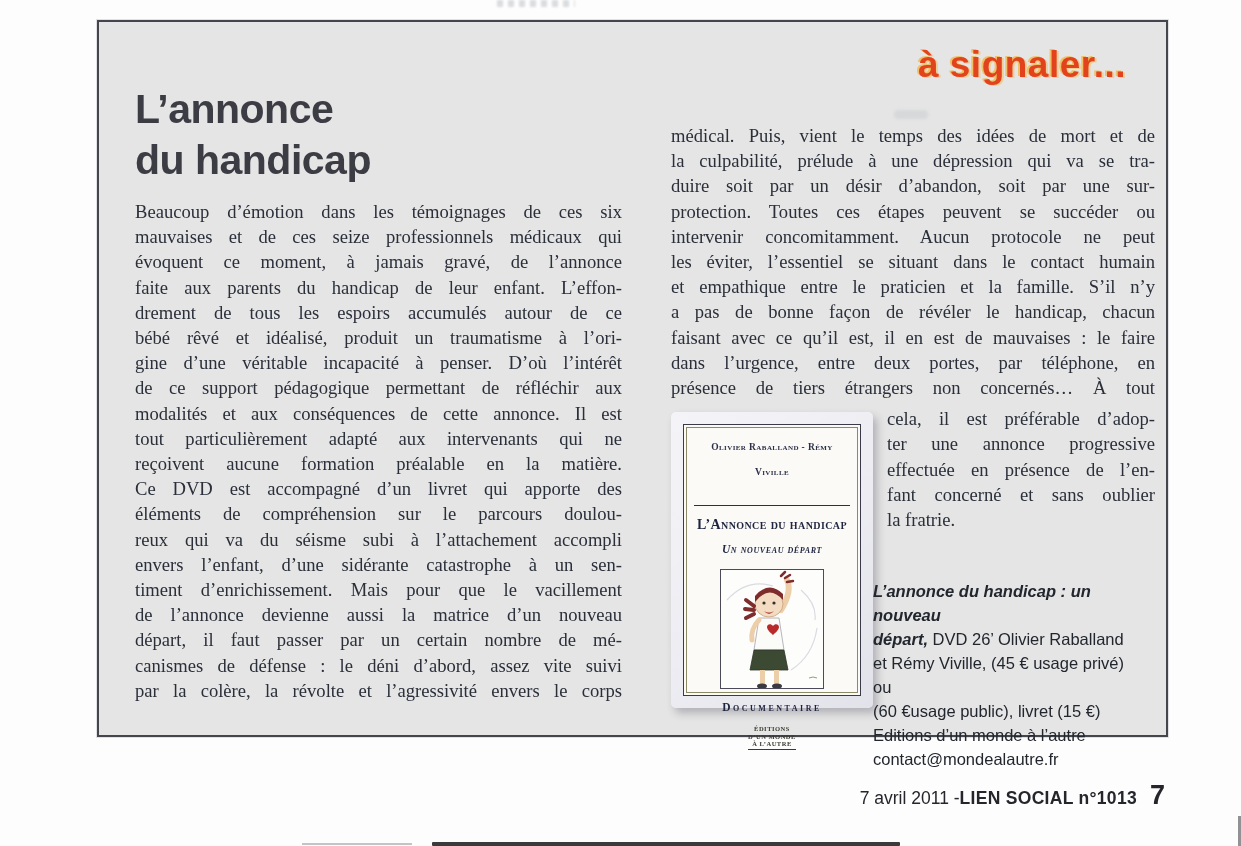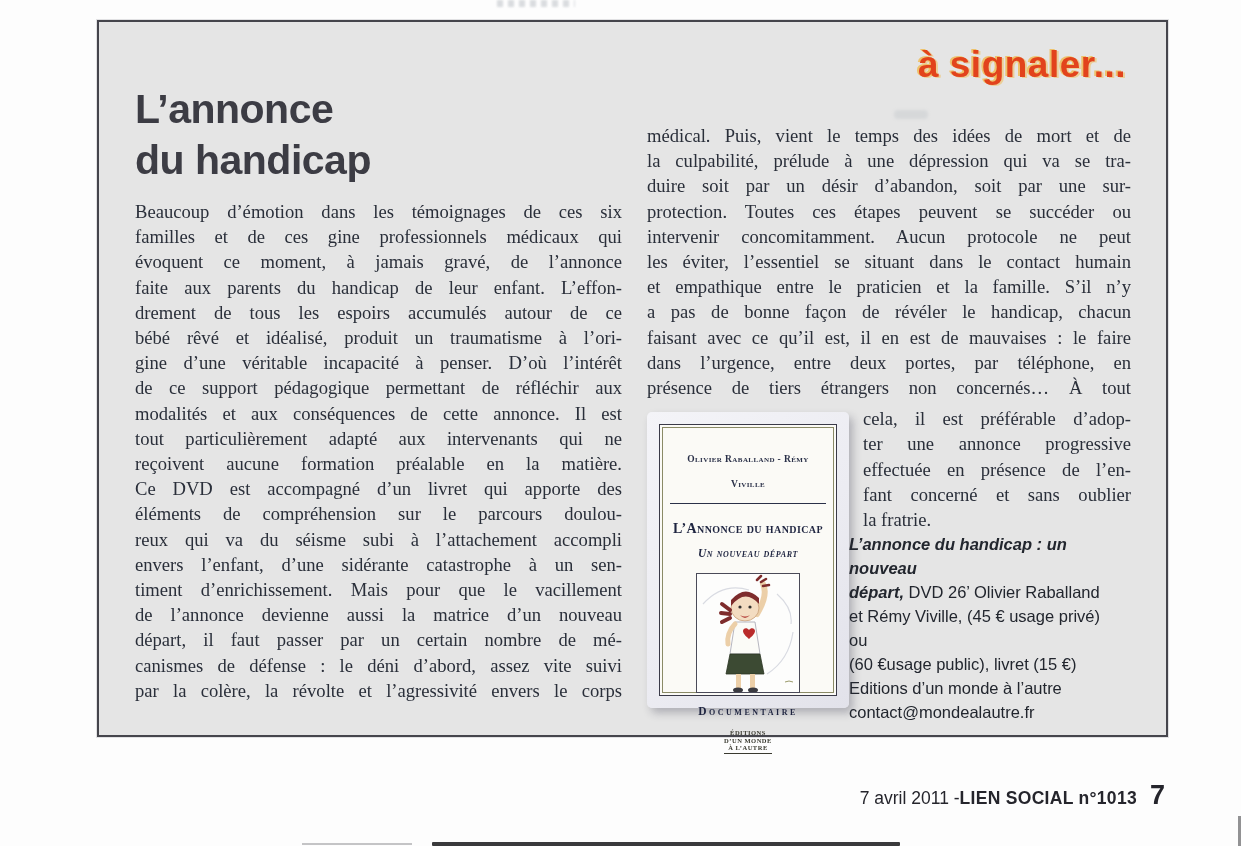--- a/index.html
+++ b/index.html
@@ -25,41 +25,41 @@
   .title {
     position:absolute; left:36px; top:62px; width:460px;
     font-family:"Liberation Sans","DejaVu Sans",sans-serif;
     font-size:41px; line-height:51px; font-weight:bold;
     letter-spacing:-.5px; color:#3c3c44;
   }
   
   .bodytext { font-size:18.6px; line-height:25.2px; color:#2a2f3a; }
   .jcol .line { text-align:justify; text-align-last:justify; white-space:normal; }
   .left-col  { position:absolute; left:36px;  top:177px; width:487px; }
-  .right-col { position:absolute; left:548px; top:101px; width:484px; }
+  .right-col { position:absolute; left:572px; top:101px; width:484px; }
   .wrap-row  { display:flex; align-items:flex-start; margin-top:2px; }
   .wrap-text { width:268px; margin-left:14px; margin-top:4px; }
   .wrap-text .line:last-child { text-align-last:left; }
   
   .photo {
     width:202px; height:296px; margin-top:10px; flex:0 0 auto;
     background:linear-gradient(135deg,#f4f4f8 0%,#ececf2 55%,#e2e2ea 100%);
     border-radius:5px; box-shadow:4px 5px 9px rgba(40,40,60,.28);
     display:flex; align-items:center; justify-content:center;
   }
   .card {
     width:178px; height:272px; background:#fbfaf6;
     border:1px solid #3a3a48; box-shadow:inset 0 0 0 2px #fbfaf6, inset 0 0 0 3px #8a8a66;
     padding:10px 8px 6px 8px; text-align:center;
     font-family:"Liberation Serif","DejaVu Serif",serif; color:#232a40;
   }
   .card .authors {
     font-size:9.5px; font-weight:bold; font-variant:small-caps;
     letter-spacing:.4px; color:#2a3048;
-    border-bottom:1px solid #2a3048; padding-bottom:5px; margin:12px 2px;
+    border-bottom:1px solid #2a3048; padding-bottom:19px; margin:0 2px;
   }
   .card .cover-title {
     margin-top:6px; font-size:14px; font-weight:bold;
     font-variant:small-caps; letter-spacing:.4px; color:#1e2440;
   }
   .card .cover-subtitle {
     font-size:11.5px; font-weight:bold; font-style:italic;
     font-variant:small-caps; letter-spacing:.6px; color:#1e2440;
   }
   .illus {
@@ -70,21 +70,21 @@
     font-size:11.5px; font-weight:bold; font-variant:small-caps;
     letter-spacing:2.5px; color:#1e2440;
   }
   .card .publisher {
     margin-top:5px; font-size:6.5px; font-weight:bold; line-height:7.5px;
     letter-spacing:.5px; color:#3a3a30; text-transform:uppercase;
     display:inline-block; border-bottom:1px solid #3a3a30; padding-bottom:1px;
   }
   
   .caption {
-    width:268px;
+    margin-top:47px; width:268px;
     font-family:"Liberation Sans","DejaVu Sans",sans-serif;
     font-size:16.5px; line-height:24px; color:#22262e;
   }
   .caption .bi { font-weight:bold; font-style:italic; }
   
   .footer {
     position:absolute; top:772px; right:76px;
     font-family:"Liberation Sans","DejaVu Sans",sans-serif;
     font-size:17.5px; color:#25252c;
     display:flex; align-items:baseline;margin-top:8px;
@@ -117,21 +117,21 @@
 
     <div class="signal">à signaler...</div>
 
     <h1 class="title">
       <span>L’annonce</span><br>
       <span>du handicap</span>
     </h1>
 
     <div class="left-col bodytext jcol">
         <div class="line">Beaucoup d’émotion dans les témoignages de ces six</div>
-        <div class="line">familles et de ces gine professionnels médicaux qui</div>
+        <div class="line">mauvaises et de ces seize professionnels médicaux qui</div>
         <div class="line">évoquent ce moment, à jamais gravé, de l’annonce</div>
         <div class="line">faite aux parents du handicap de leur enfant. L’effon-</div>
         <div class="line">drement de tous les espoirs accumulés autour de ce</div>
         <div class="line">bébé rêvé et idéalisé, produit un traumatisme à l’ori-</div>
         <div class="line">gine d’une véritable incapacité à penser. D’où l’intérêt</div>
         <div class="line">de ce support pédagogique permettant de réfléchir aux</div>
         <div class="line">modalités et aux conséquences de cette annonce. Il est</div>
         <div class="line">tout particulièrement adapté aux intervenants qui ne</div>
         <div class="line">reçoivent aucune formation préalable en la matière.</div>
         <div class="line">Ce DVD est accompagné d’un livret qui apporte des</div>

